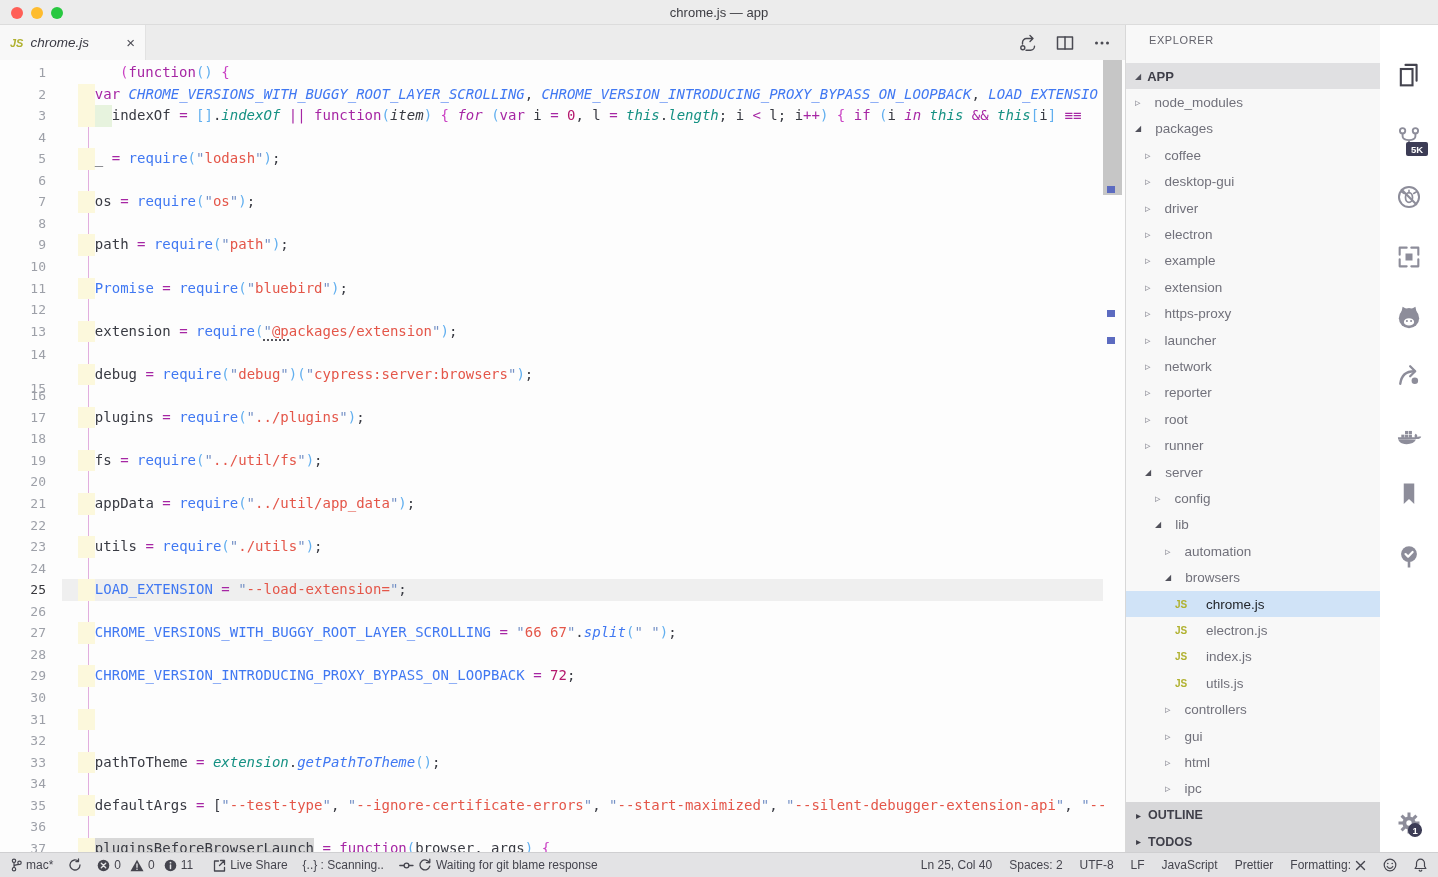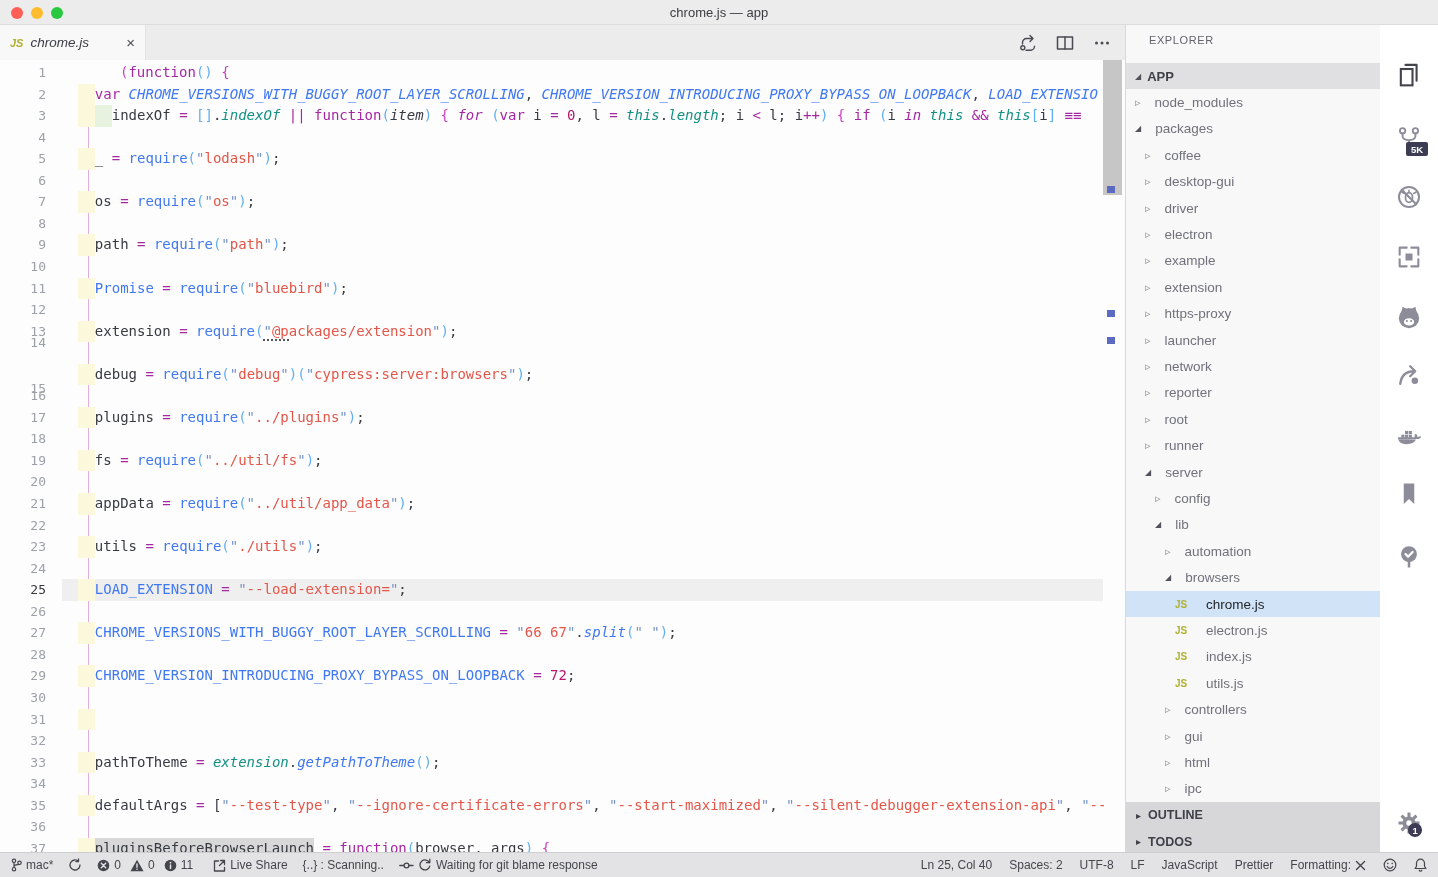--- a/index.html
+++ b/index.html
@@ -128,21 +128,21 @@
     <div class="indent-rect" style="top: 174.4px; left: 78px; background: rgb(252, 248, 220);"></div>
     <div class="code-line" style="top: 174.4px;"><span class="tk-p">  path</span><span class="tk-o"> = </span><span class="tk-b">require</span><span class="tk-rb">(</span><span class="tk-q">"</span><span class="tk-s">path</span><span class="tk-q">"</span><span class="tk-rb">)</span><span class="tk-p">;</span></div>
     <div class="ln" style="top: 195.95px;">10</div>
     <div class="ln" style="top: 217.5px;">11</div>
     <div class="indent-rect" style="top: 217.5px; left: 78px; background: rgb(252, 248, 220);"></div>
     <div class="code-line" style="top: 217.5px;"><span class="tk-p">  </span><span class="tk-b">Promise</span><span class="tk-o"> = </span><span class="tk-b">require</span><span class="tk-rb">(</span><span class="tk-q">"</span><span class="tk-s">bluebird</span><span class="tk-q">"</span><span class="tk-rb">)</span><span class="tk-p">;</span></div>
     <div class="ln" style="top: 239.05px;">12</div>
     <div class="ln" style="top: 260.6px;">13</div>
     <div class="indent-rect" style="top: 260.6px; left: 78px; background: rgb(252, 248, 220);"></div>
     <div class="code-line" style="top: 260.6px;"><span class="tk-p">  extension</span><span class="tk-o"> = </span><span class="tk-b">require</span><span class="tk-rb">(</span><span class="tk-q">"</span><span class="tk-s">@packages/extension</span><span class="tk-q">"</span><span class="tk-rb">)</span><span class="tk-p">;</span></div>
-    <div class="ln" style="top: 272px; text-align: right;">14</div>
+    <div class="ln" style="top: 284px; text-align: right;">14</div>
     <div class="ln" style="top: 318px;">15</div>
     <div class="indent-rect" style="top: 303.7px; left: 78px; background: rgb(252, 248, 220);"></div>
     <div class="code-line" style="top: 303.7px;"><span class="tk-p">  debug</span><span class="tk-o"> = </span><span class="tk-b">require</span><span class="tk-rb">(</span><span class="tk-q">"</span><span class="tk-s">debug</span><span class="tk-q">"</span><span class="tk-rb">)(</span><span class="tk-q">"</span><span class="tk-s">cypress:server:browsers</span><span class="tk-q">"</span><span class="tk-rb">)</span><span class="tk-p">;</span></div>
     <div class="ln" style="top: 325.25px;">16</div>
     <div class="ln" style="top: 346.8px;">17</div>
     <div class="indent-rect" style="top: 346.8px; left: 78px; background: rgb(252, 248, 220);"></div>
     <div class="code-line" style="top: 346.8px;"><span class="tk-p">  plugins</span><span class="tk-o"> = </span><span class="tk-b">require</span><span class="tk-rb">(</span><span class="tk-q">"</span><span class="tk-s">../plugins</span><span class="tk-q">"</span><span class="tk-rb">)</span><span class="tk-p">;</span></div>
     <div class="ln" style="top: 368.35px;">18</div>
     <div class="ln" style="top: 389.9px;">19</div>
     <div class="indent-rect" style="top: 389.9px; left: 78px; background: rgb(252, 248, 220);"></div>

